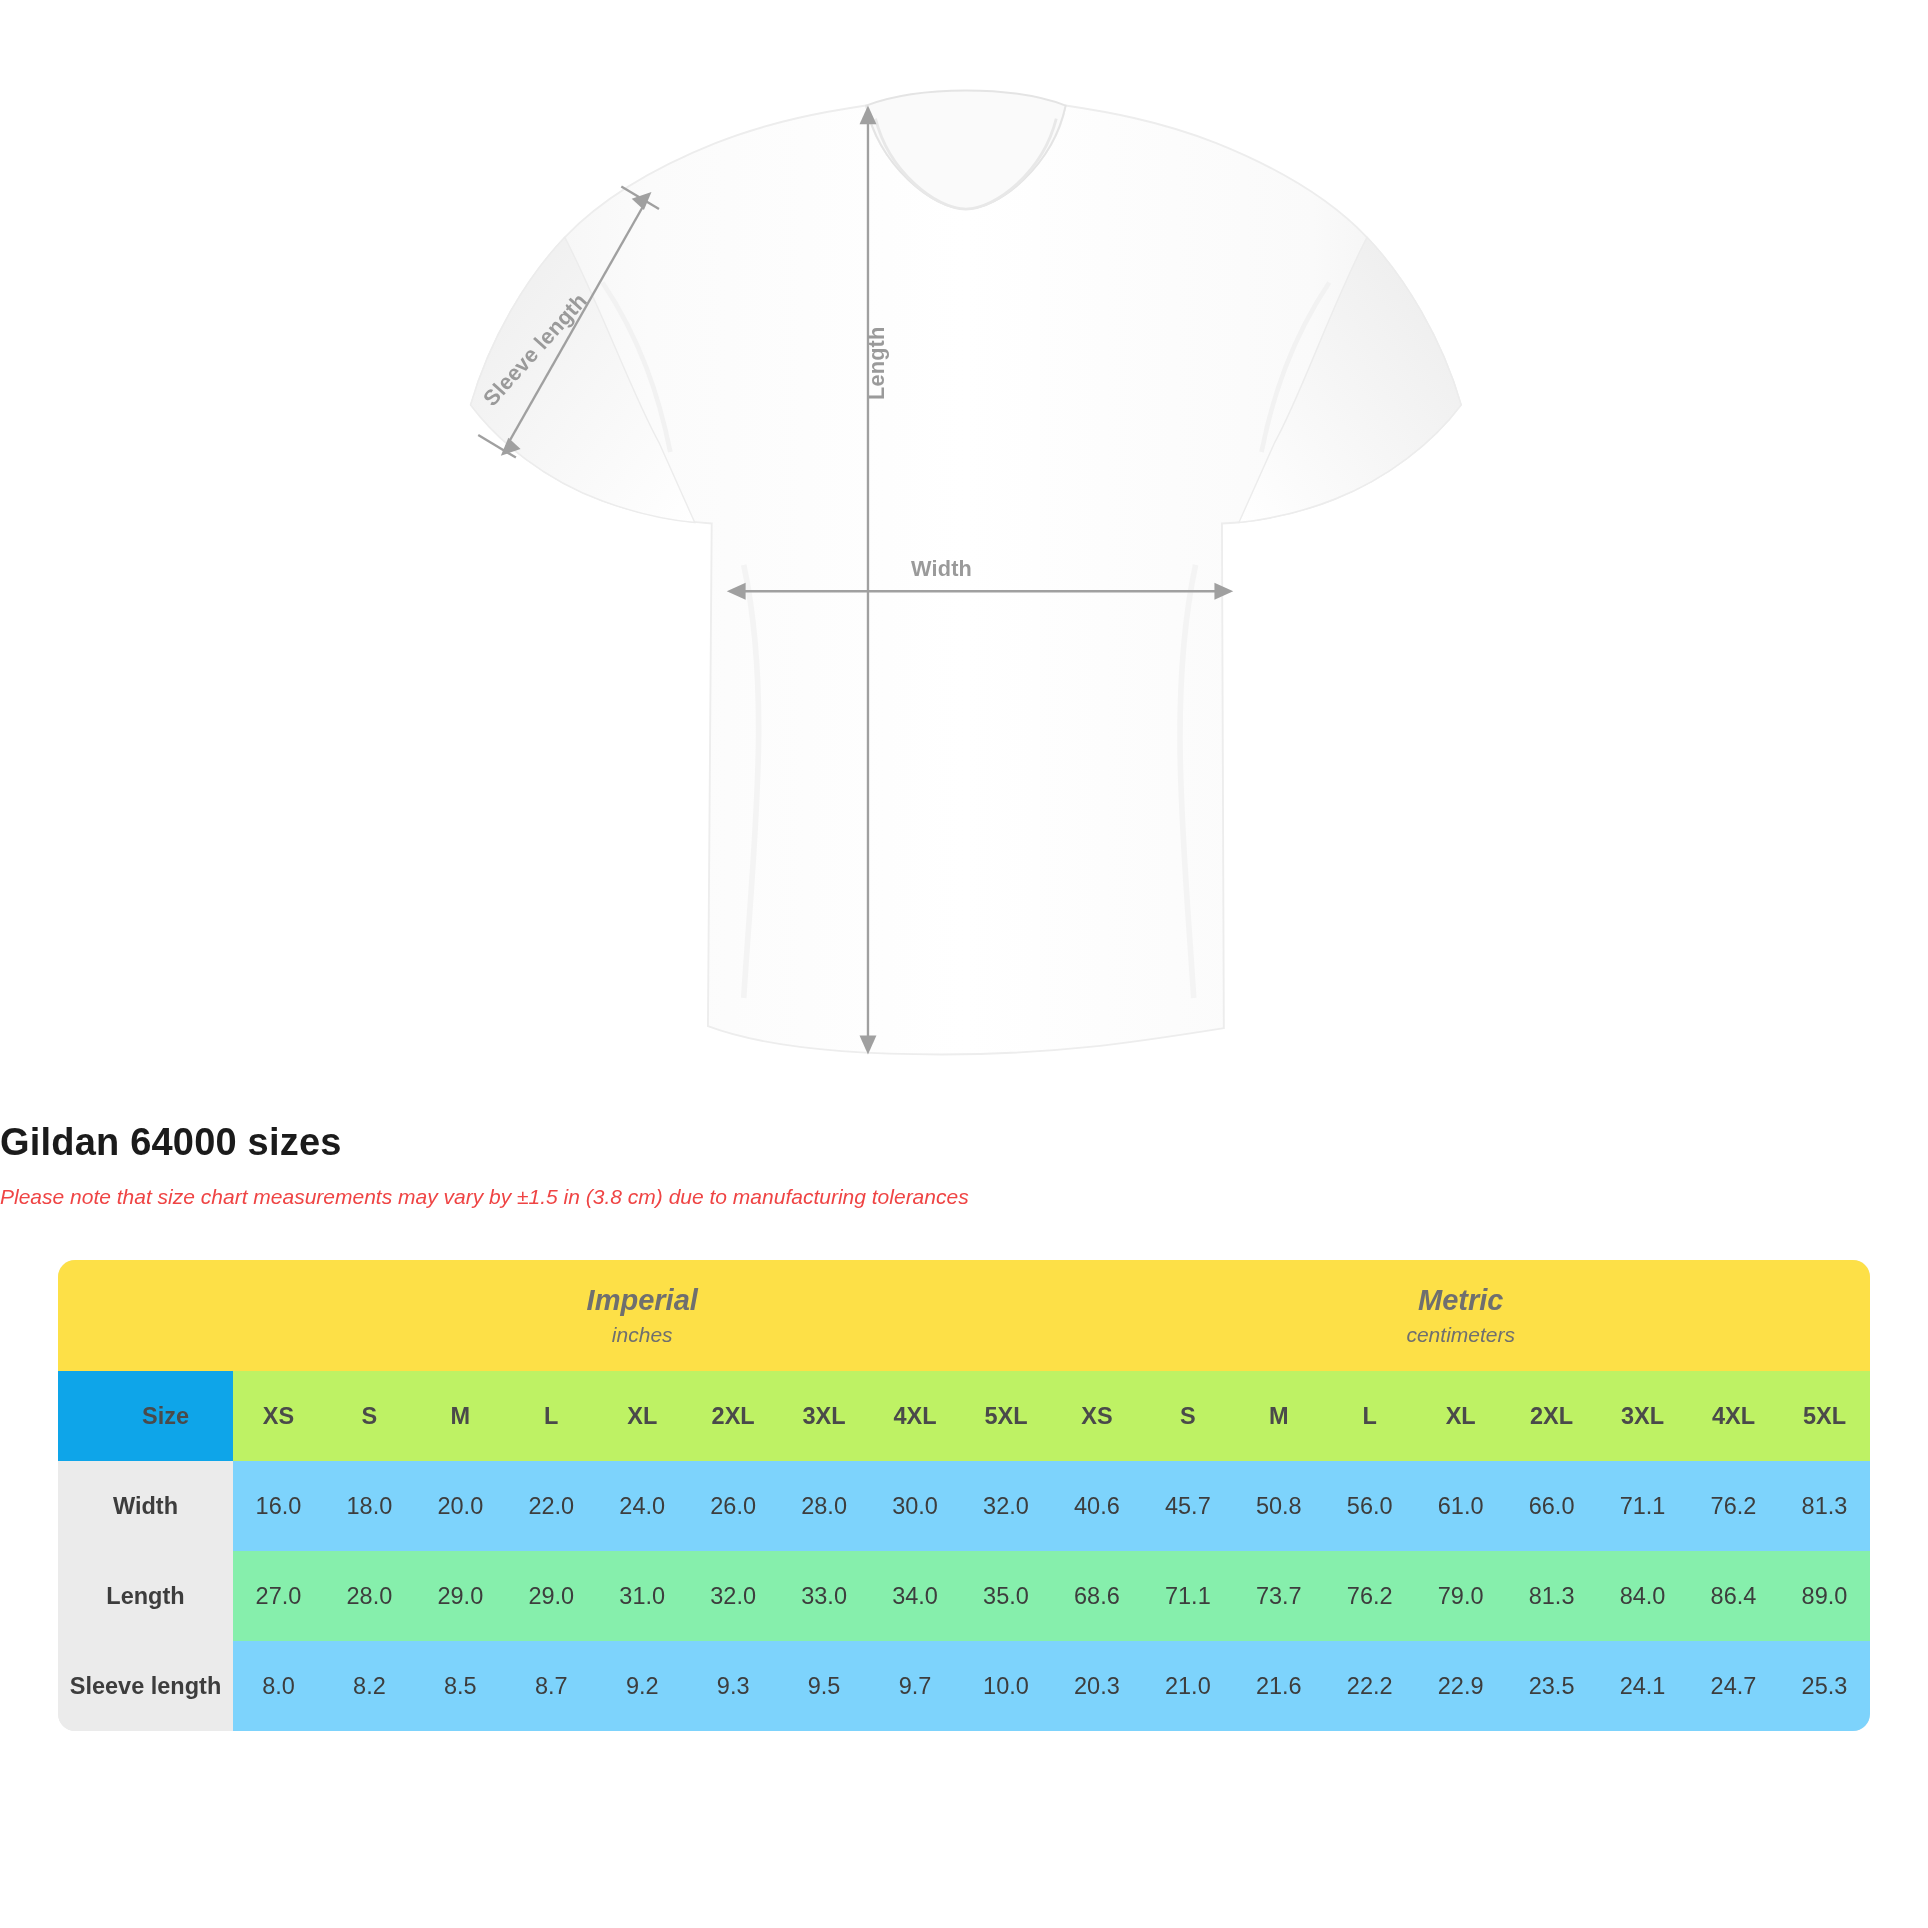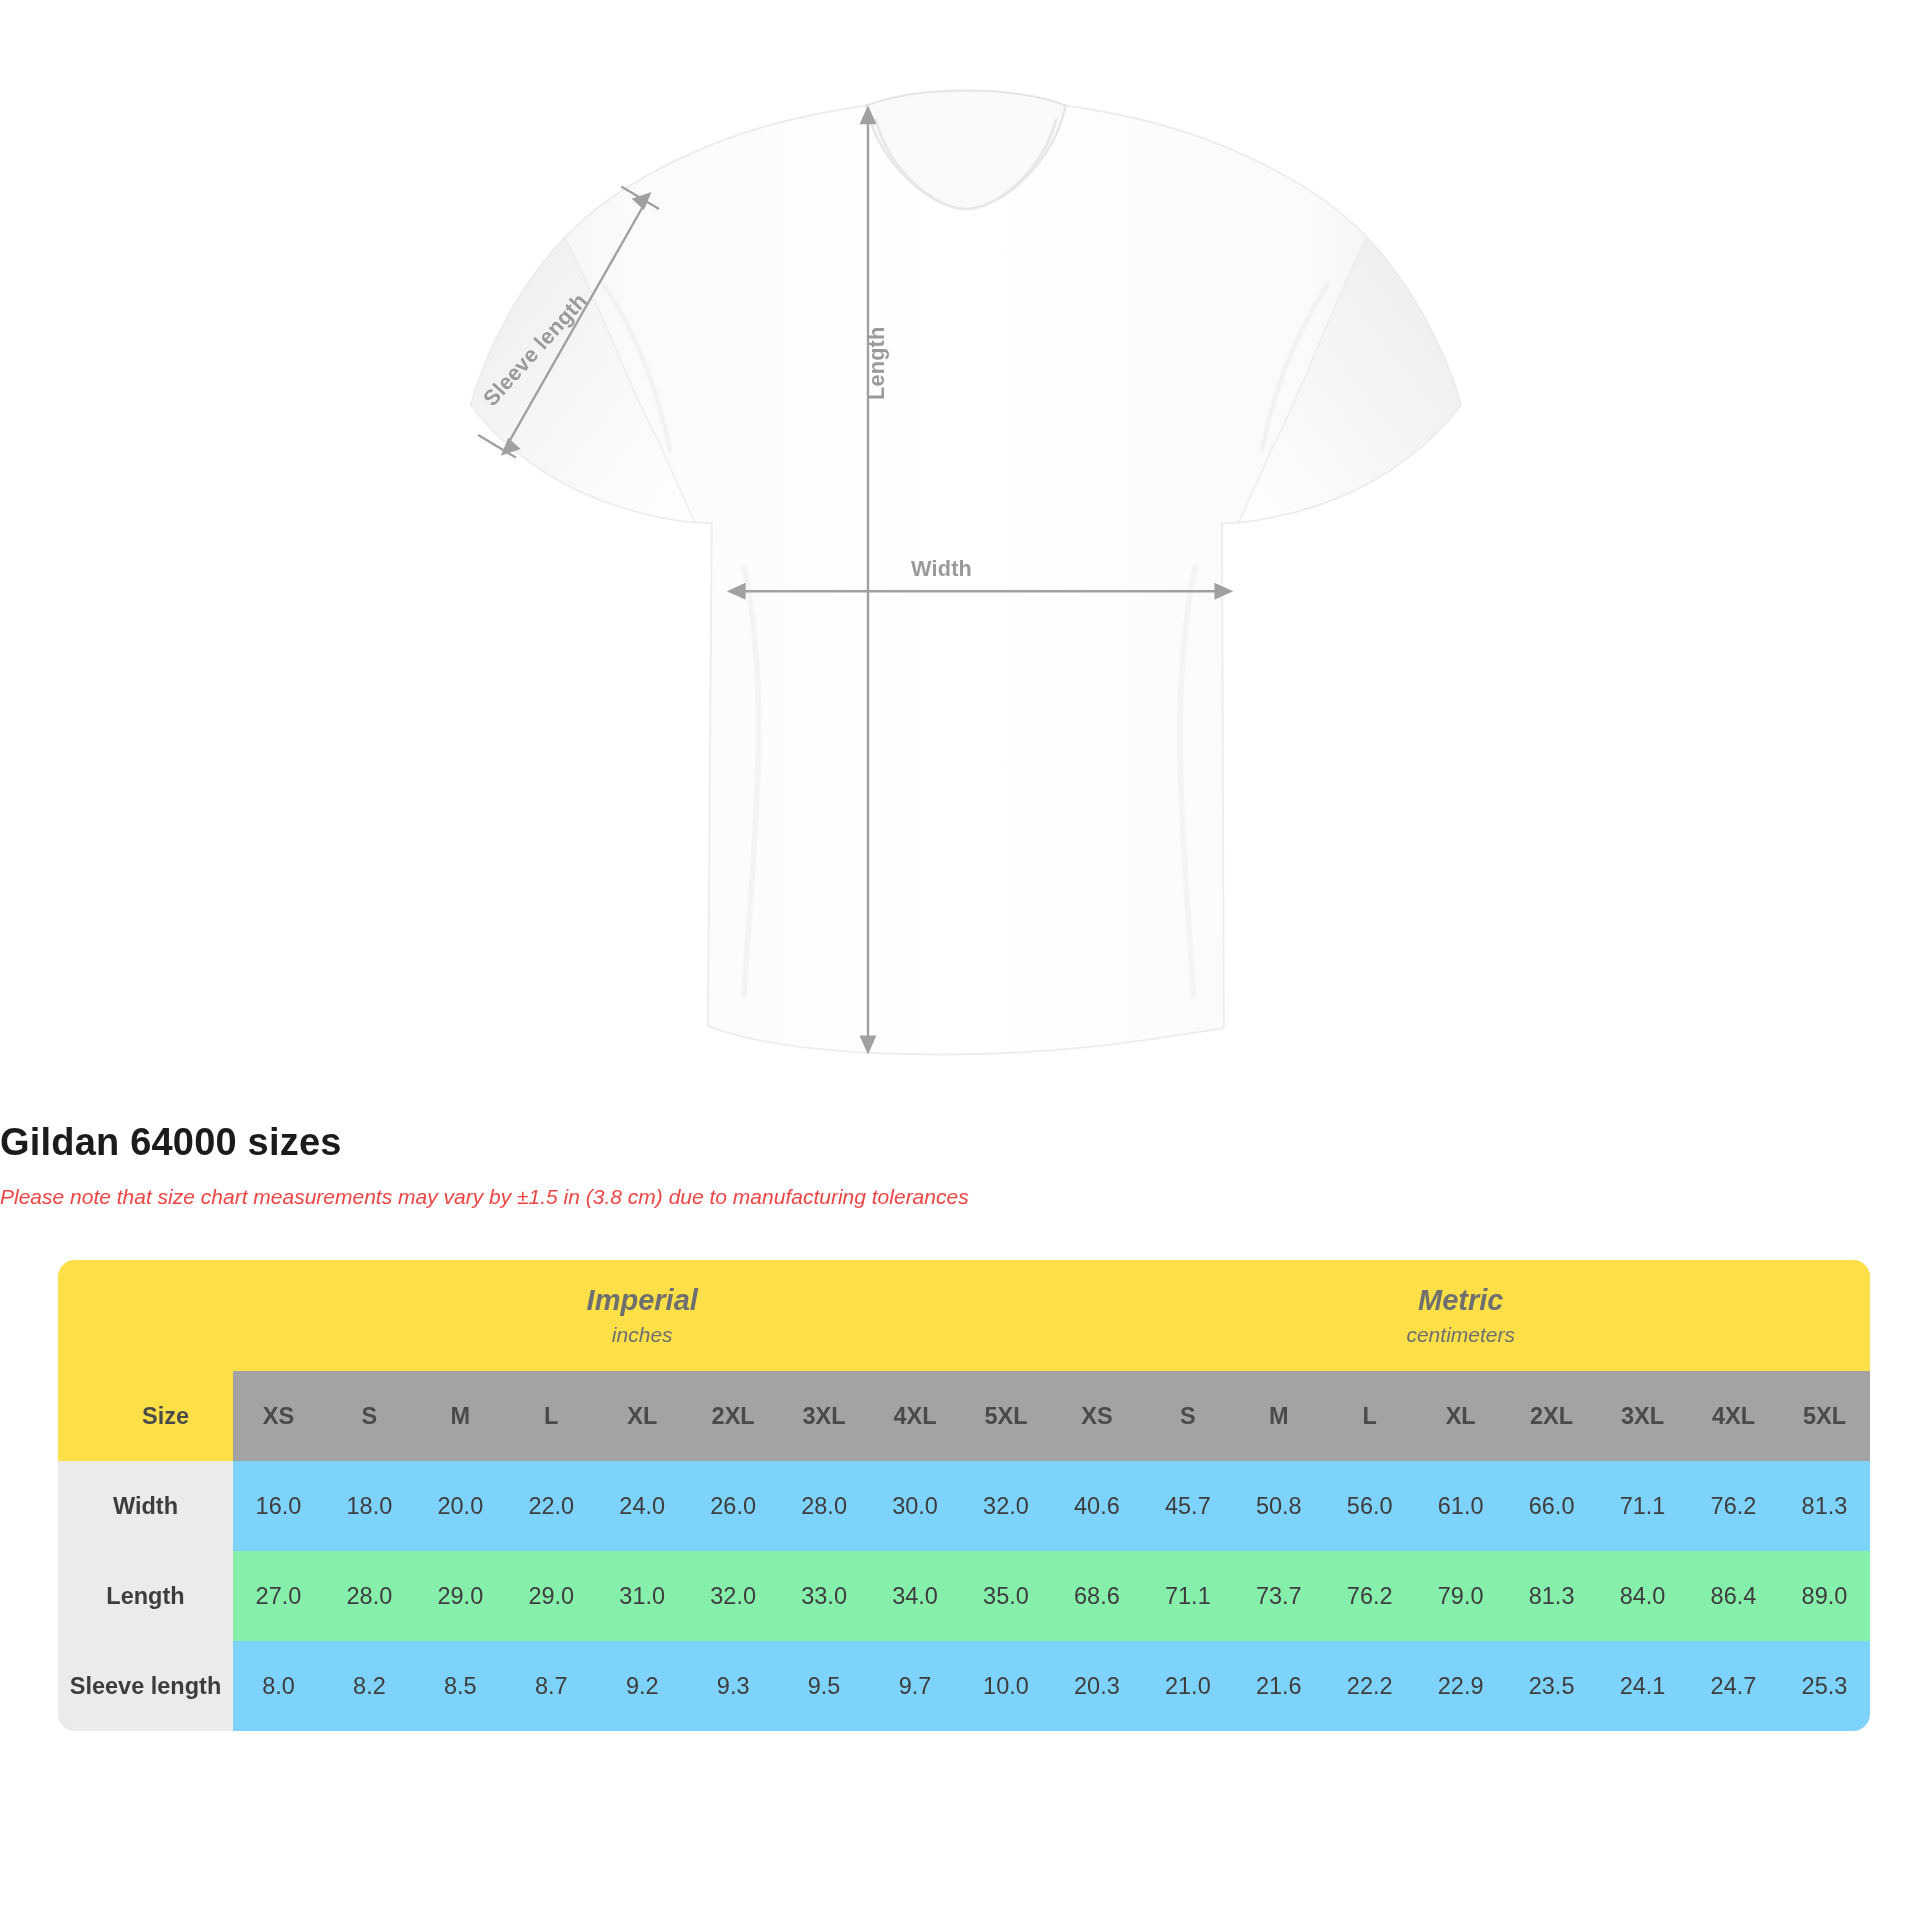--- a/index.html
+++ b/index.html
@@ -126,26 +126,26 @@
     margin-top: 5.6px;
   }
   .rowlabel {
     font-weight: bold;
     color: #4a4a4a;
     font-size: 23.5px;
     background: #ebebeb;
   }
   tr.header-row td {
     height: 90px;
-    background: #a3a3a3;
+    background: #bef264;
     font-weight: bold;
     color: #4a4a4a;
   }
   tr.header-row td.rowlabel {
-    background: #fde047;
+    background: #0ea5e9;
     padding-left: 40px;
   }
   tr.data-row td {
     height: 90px;
     background: #86efac;
   }
   tr.data-row.shaded td {
     background: #7dd3fc;
   }
   tr.data-row td.rowlabel {

